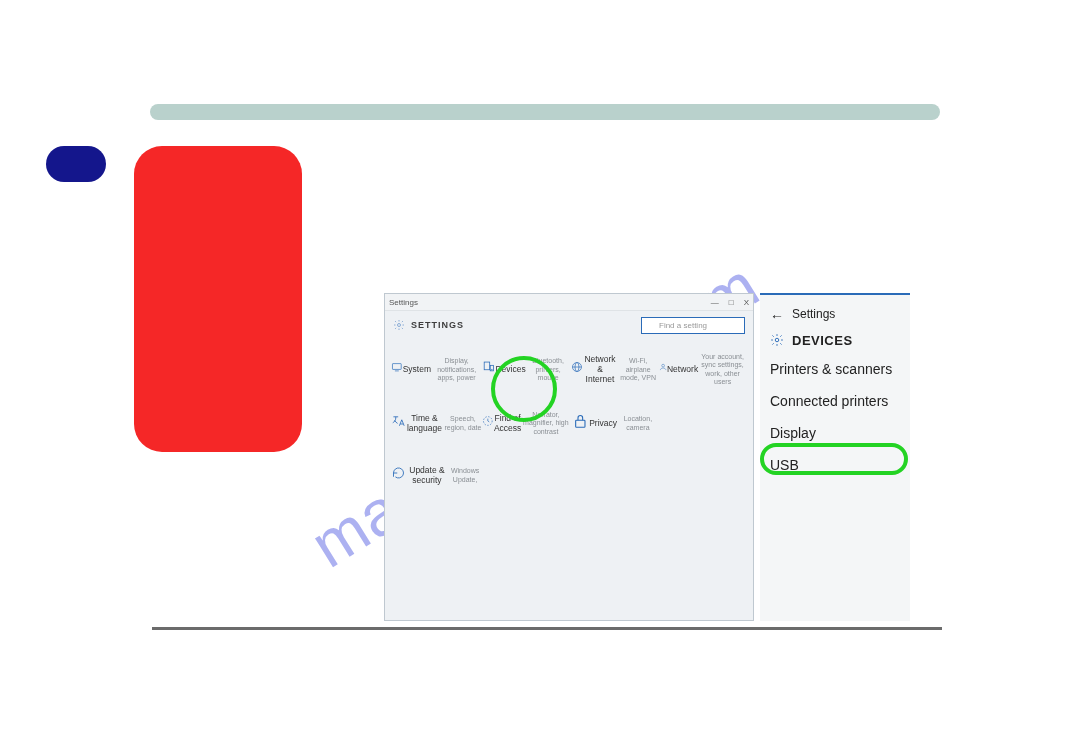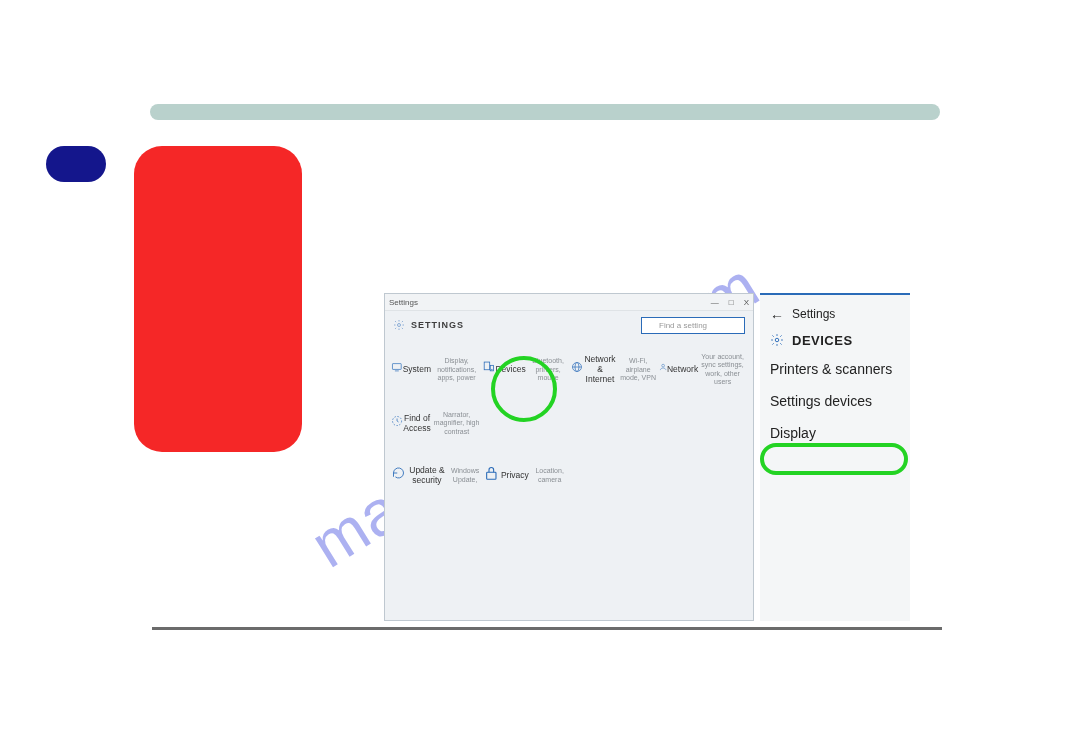--- a/index.html
+++ b/index.html
@@ -103,41 +103,49 @@
       <div class="tile">
         <svg viewBox="0 0 24 24">
             <circle cx="12" cy="8" r="4"></circle>
             <path d="M4 21c0-4 4-6 8-6s8 2 8 6"></path>
           </svg>
         <div class="t-title">Network</div>
         <div class="t-sub">Your account, sync settings, work, other users</div>
       </div>
       <div class="tile">
         <svg viewBox="0 0 24 24">
+            <path d="M4 5h8M8 5v2c0 4-3 7-5 8M6 11c1 2 3 4 5 5"></path>
+            <path d="M14 20l4-10 4 10M15.5 17h5"></path>
+          </svg>
+        <div class="t-title">Time &amp; language</div>
+        <div class="t-sub">Speech, region, date</div>
+      </div>
+      <div class="tile">
+        <svg viewBox="0 0 24 24">
             <circle cx="12" cy="12" r="9" stroke-dasharray="3 3"></circle>
             <path d="M12 7v5l3 2"></path>
           </svg>
         <div class="t-title">Find of Access</div>
         <div class="t-sub">Narrator, magnifier, high contrast</div>
+      </div>
+      <div class="tile">
+        <svg viewBox="0 0 24 24">
+            <rect x="6" y="11" width="12" height="9" rx="1"></rect>
+            <path d="M9 11V8a3 3 0 0 1 6 0v3"></path>
+          </svg>
+        <div class="t-title">Privacy</div>
+        <div class="t-sub">Location, camera</div>
       </div>
       <div class="tile last-row">
         <svg viewBox="0 0 24 24">
             <path d="M4 12a8 8 0 1 1 3 6.2"></path>
             <polyline points="4 18 4 12 10 12" fill="none"></polyline>
           </svg>
         <div class="t-title">Update &amp; security</div>
         <div class="t-sub">Windows Update,</div>
-      </div>
-      <div class="tile">
-        <svg viewBox="0 0 24 24">
-            <rect x="6" y="11" width="12" height="9" rx="1"></rect>
-            <path d="M9 11V8a3 3 0 0 1 6 0v3"></path>
-          </svg>
-        <div class="t-title">Privacy</div>
-        <div class="t-sub">Location, camera</div>
       </div>
     </div>
   </div>
 
   <div class="circle-green circle-devices"></div>
 
   <div class="side-panel">
     <div class="side-row header-row">
       <span class="back-arrow">←</span>
       <span>Settings</span>
@@ -146,22 +154,25 @@
       <svg viewBox="0 0 24 24" style="width:14px;height:14px;stroke:#2a6bb8;fill:none;stroke-width:1.6">
           <circle cx="12" cy="12" r="3"></circle>
           <path d="M12 2v3M12 19v3M4.2 4.2l2.1 2.1M17.7 17.7l2.1 2.1M2 12h3M19 12h3M4.2 19.8l2.1-2.1M17.7 6.3l2.1-2.1"></path>
         </svg>
       <span>DEVICES</span>
     </div>
     <div class="side-row item">
         <span>Printers &amp; scanners</span>
       </div>
     <div class="side-row item">
-        <span>Settings devices</span>
+        <span>Connected printers</span>
       </div>
     <div class="side-row item">
         <span>Display</span>
+      </div>
+    <div class="side-row item">
+        <span>USB</span>
       </div>
   </div>
 
   <div class="circle-mouse"></div>
 
 </div>
 
 </body></html>

